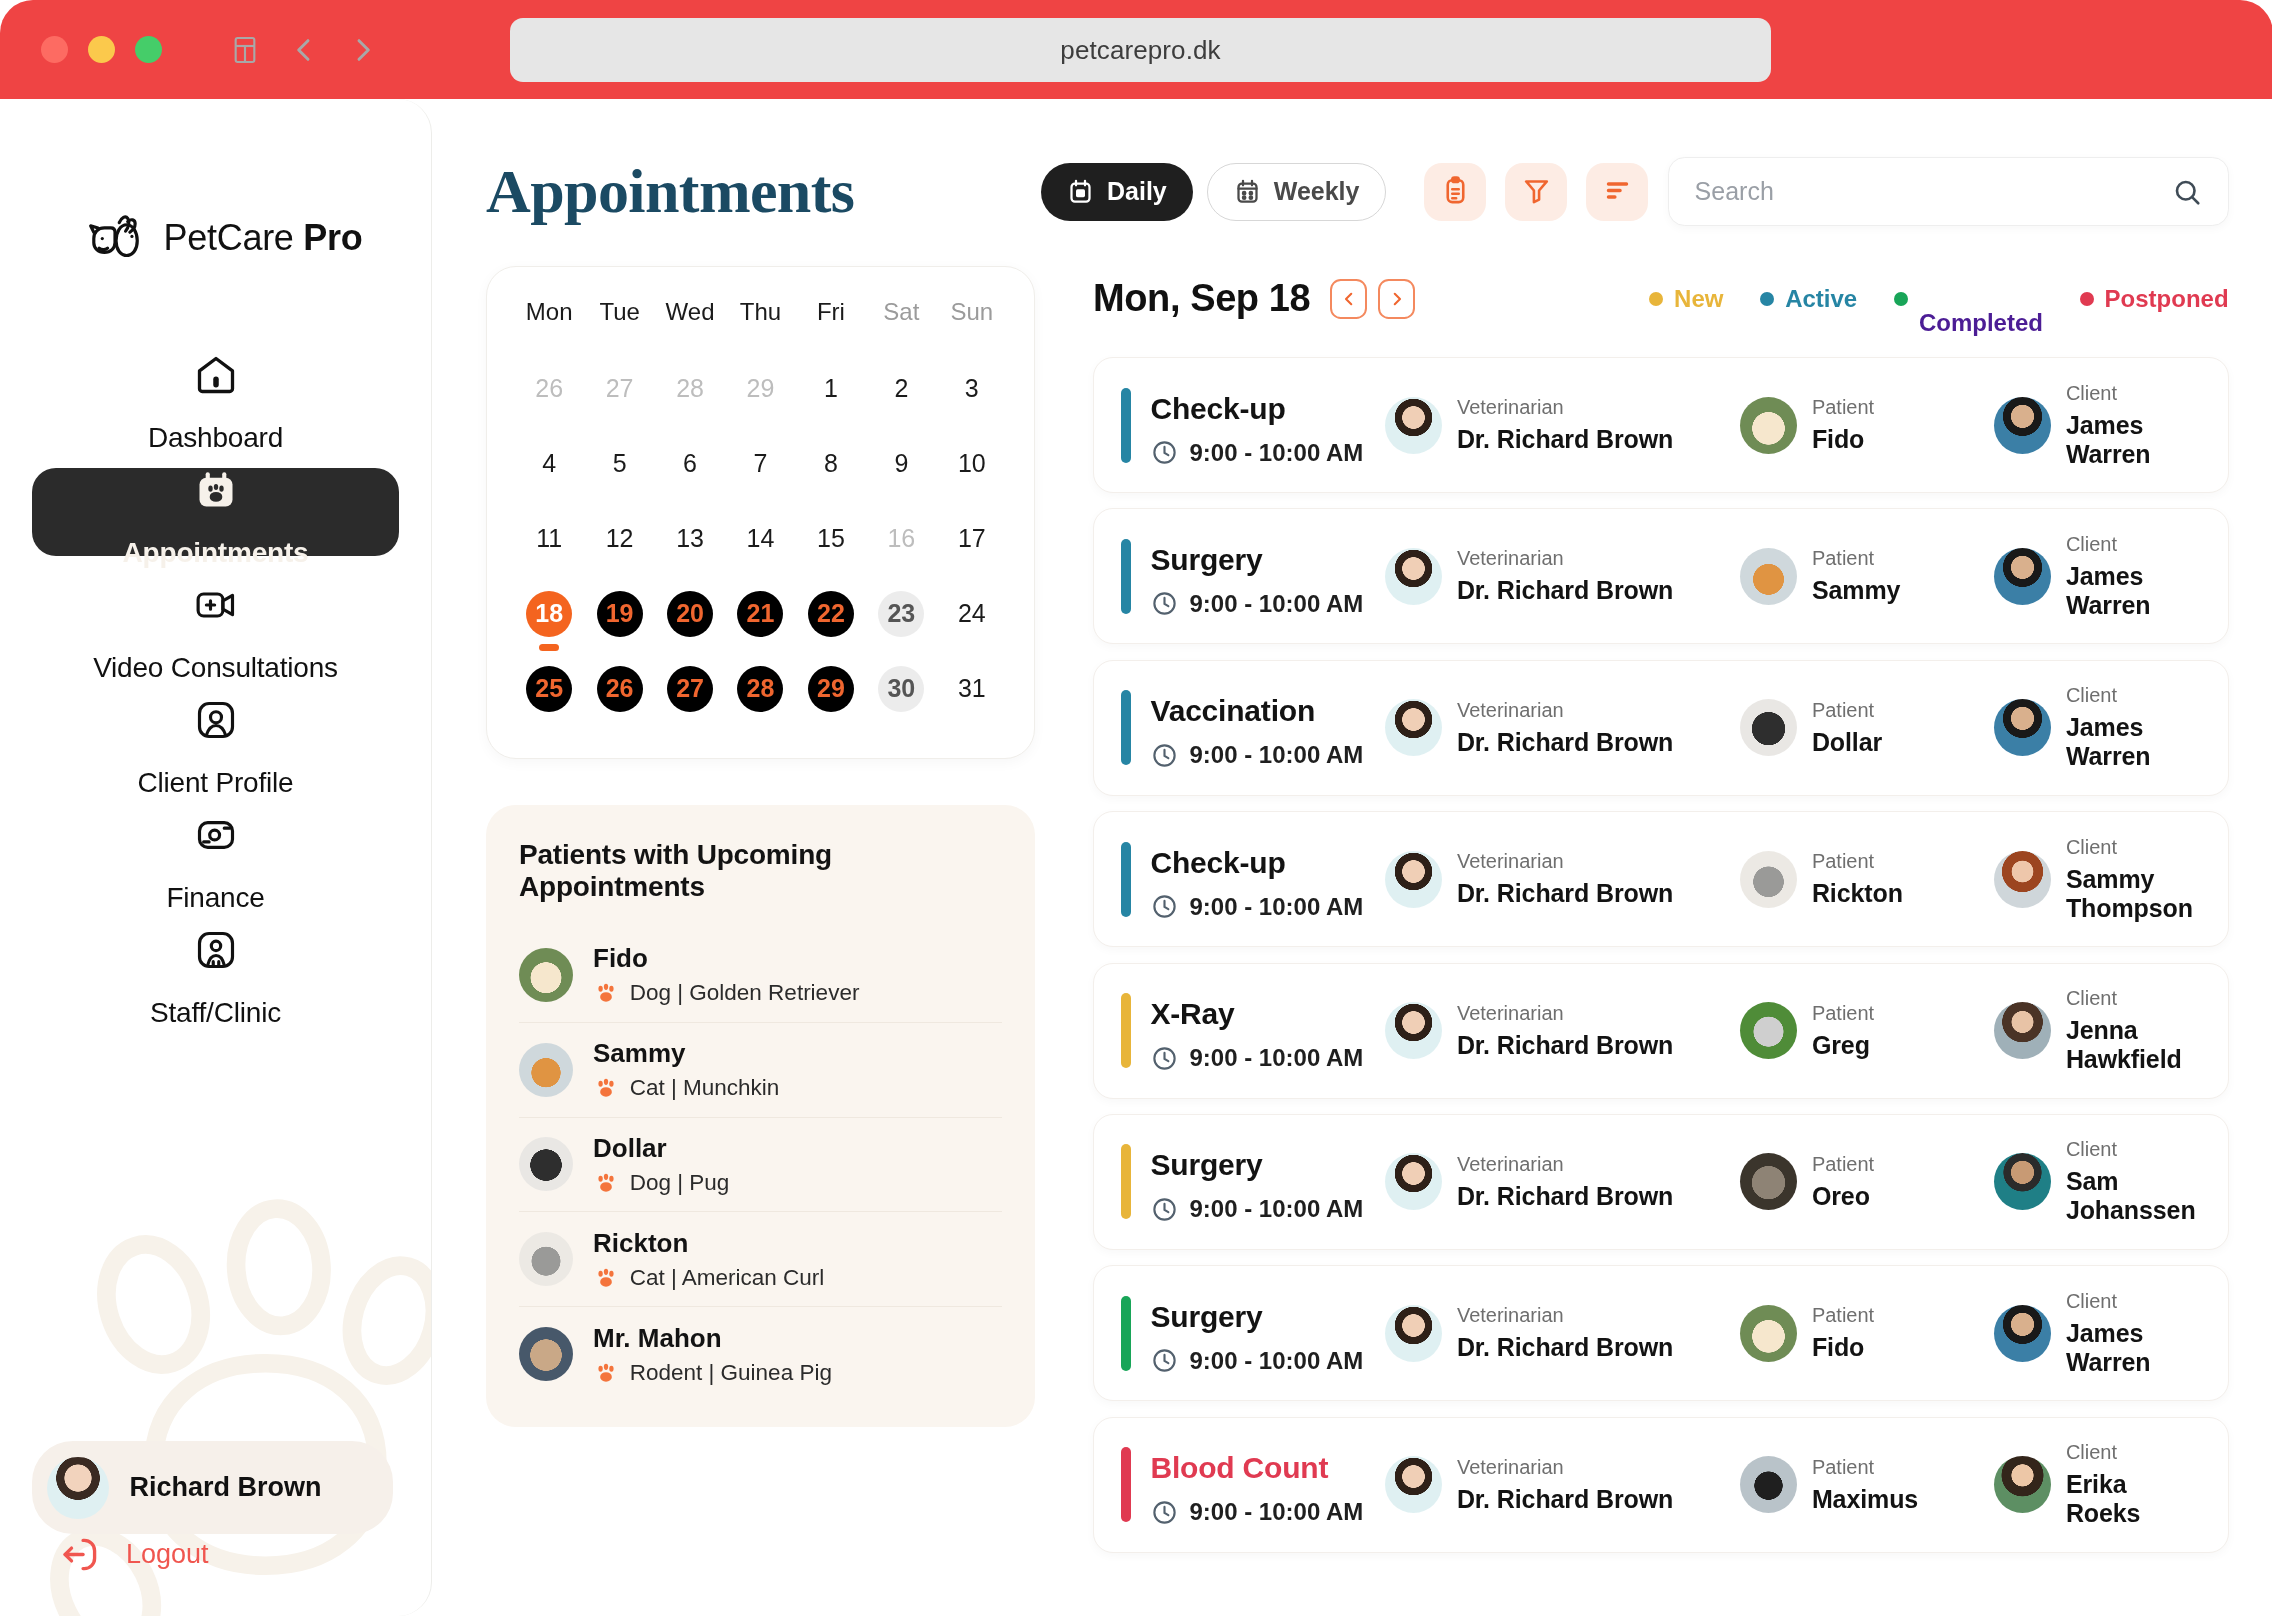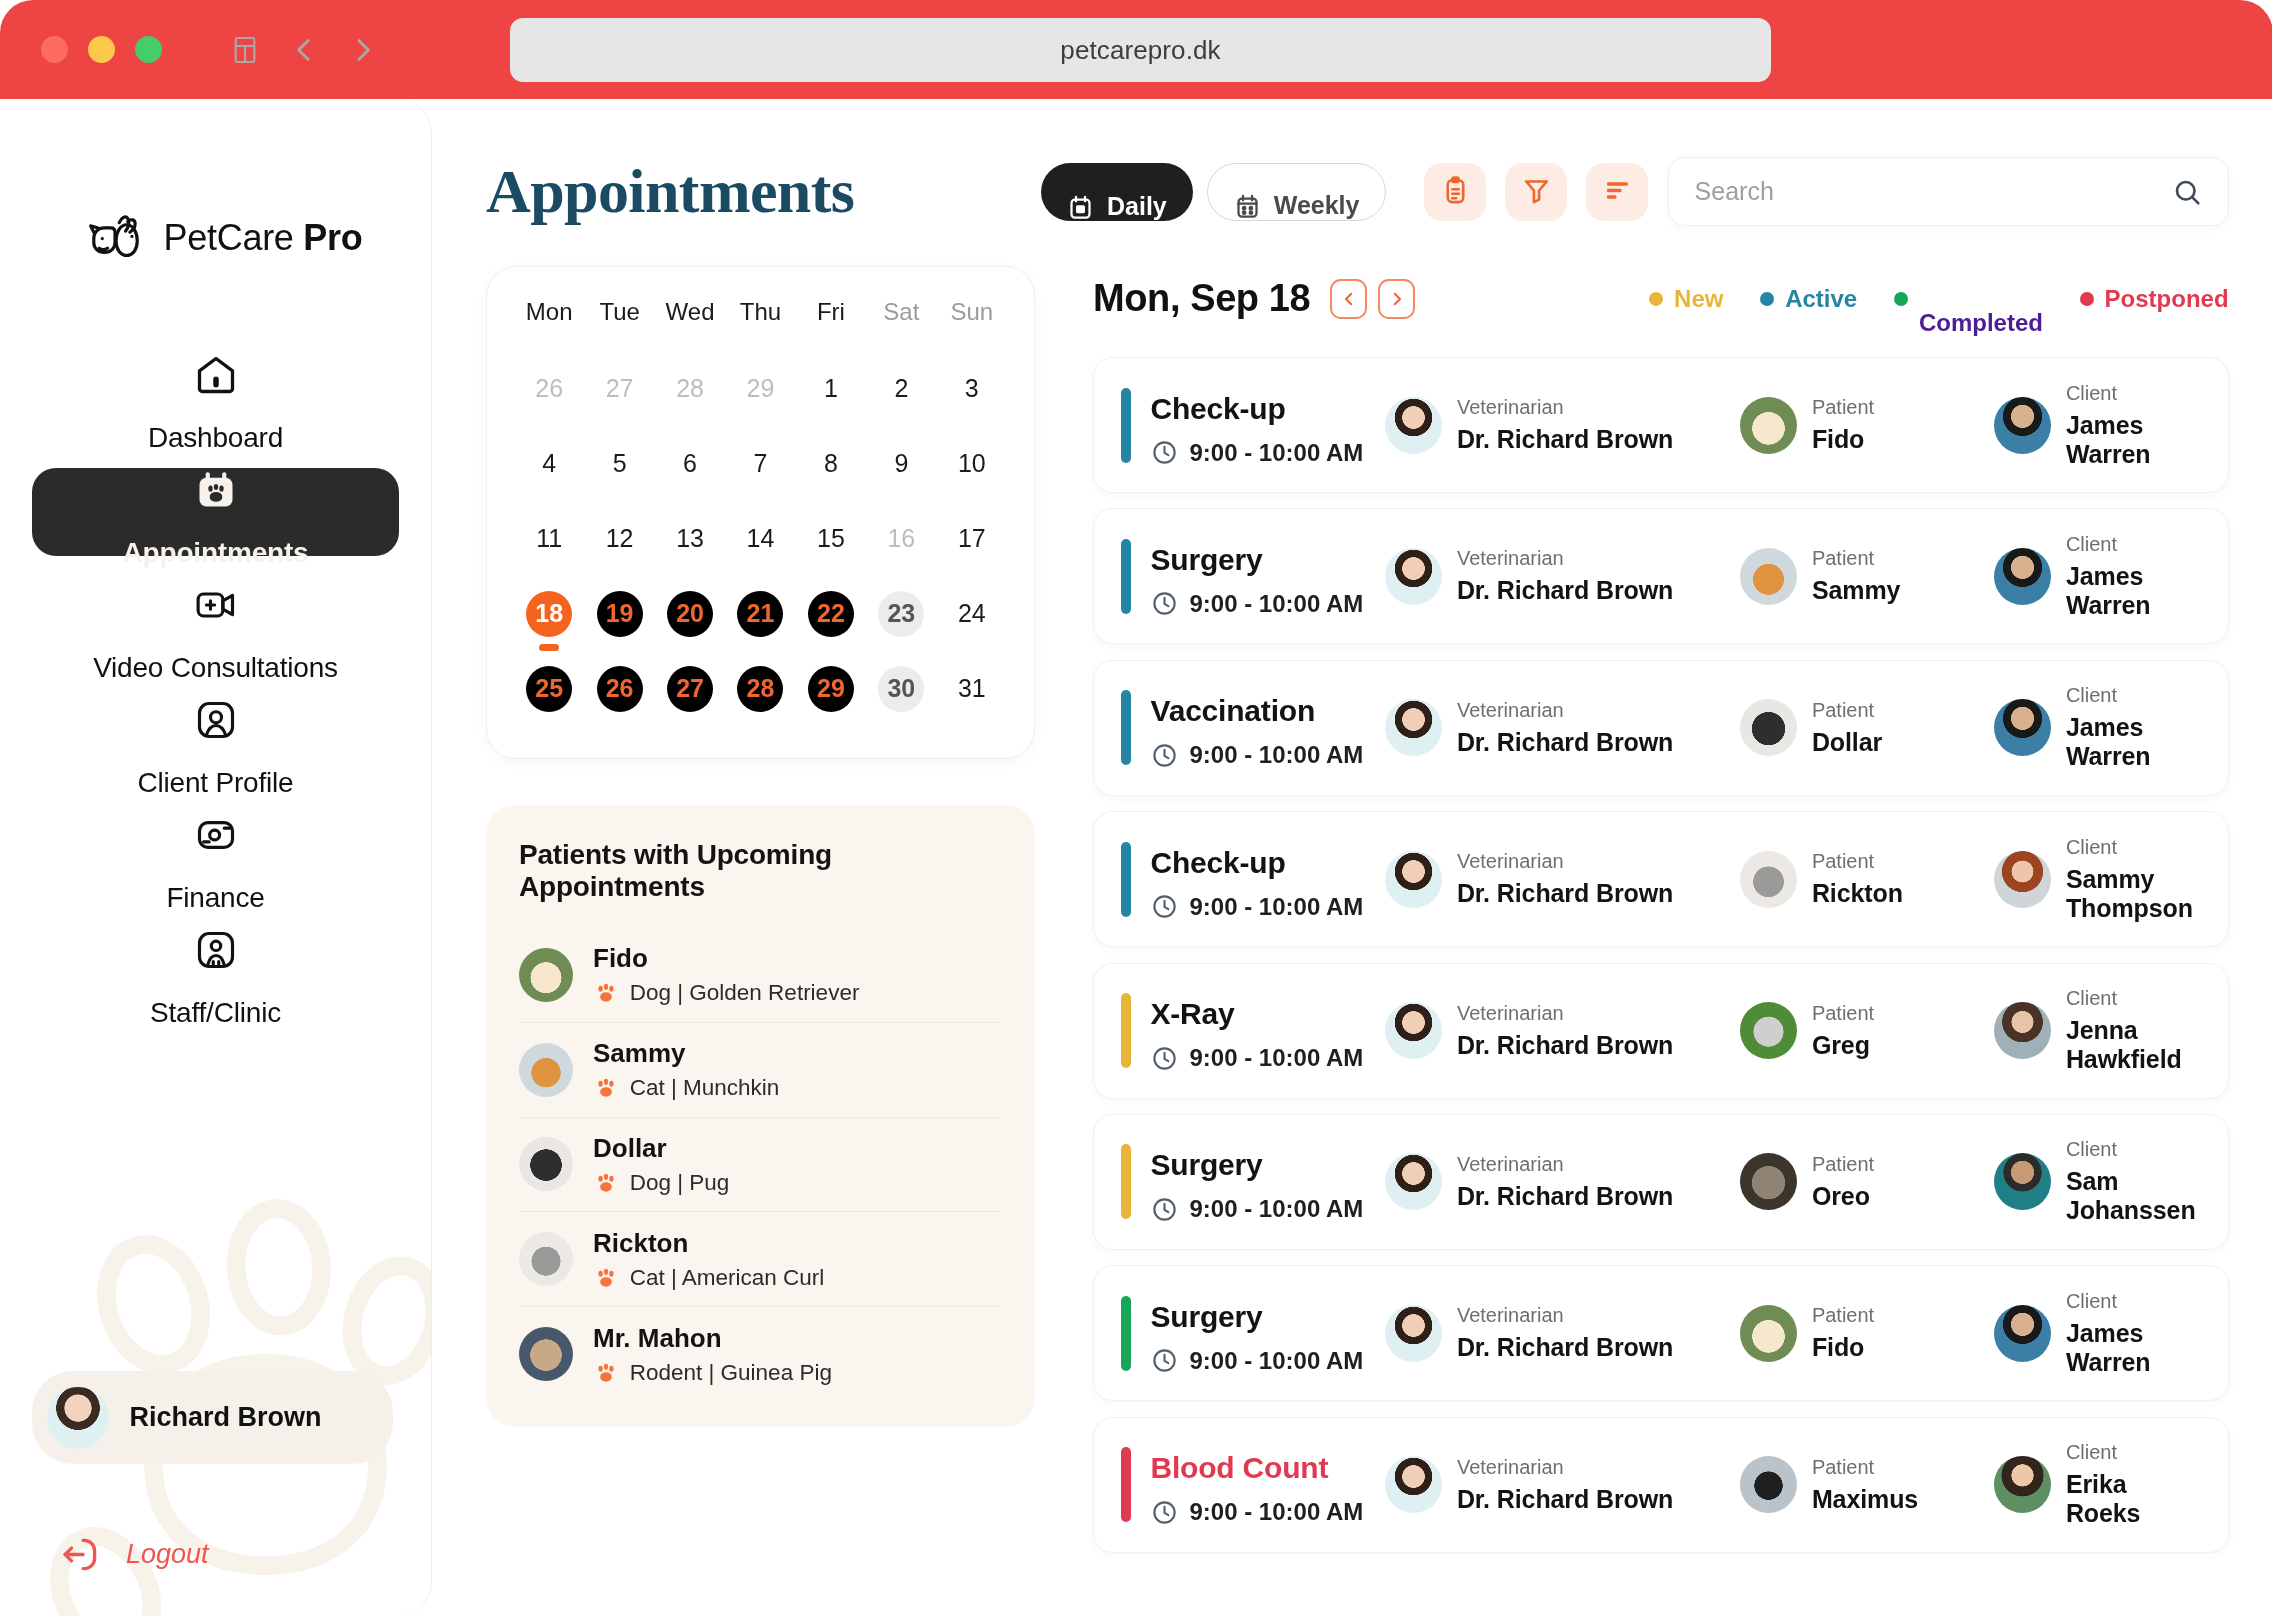--- a/index.html
+++ b/index.html
@@ -118,23 +118,21 @@
     background-position: center;
     flex: 0 0 auto;
     overflow: hidden;
   }
   .profile-pill .avatar { width: 62px; height: 62px; }
   .profile-name { font-size: 27px; font-weight: 700; color: #111; }
 
   .logout-row {
     display: flex; align-items: center; gap: 25px;
     padding: 0 28px;
-    margin-top: 70px;
     cursor: pointer;
-    font-style: italic;
   }
   .logout-ico { width: 41px; height: 41px; color: #f0564f; }
   .logout-ico svg { width: 100%; height: 100%; }
   .logout-label { font-size: 27px; color: #f0564f; }
 
   
   .main { flex: 1; padding: 57px 47px 0 54px; position: relative; }
 
   .topbar { display: flex; align-items: center; height: 71px; }
   .page-title {
@@ -142,21 +140,21 @@
     font-size: 62px;
     font-weight: 700;
     color: #1b4a63;
     letter-spacing: -0.6px;
     width: 555px;
     flex: 0 0 555px;
   }
 
   .seg-group { display: flex; align-items: center; gap: 14px; }
   .seg {
-    display: flex; align-items: flex-end; gap: 13px;
+    display: flex; align-items: center; gap: 13px;
     height: 58px; padding: 0 26px;
     border-radius: 29px;
     font-size: 25px;
     cursor: pointer;
   }
   .seg.on { background: #1f1f1f; color: #ffffff; font-weight: 700; }
   .seg.off { background: #ffffff; color: #4a4a4a; border: 1.8px solid #d7d7d7; font-weight: 700; }
   .seg .seg-ico { width: 27px; height: 27px; }
   .seg .seg-ico svg { width: 100%; height: 100%; }
 

